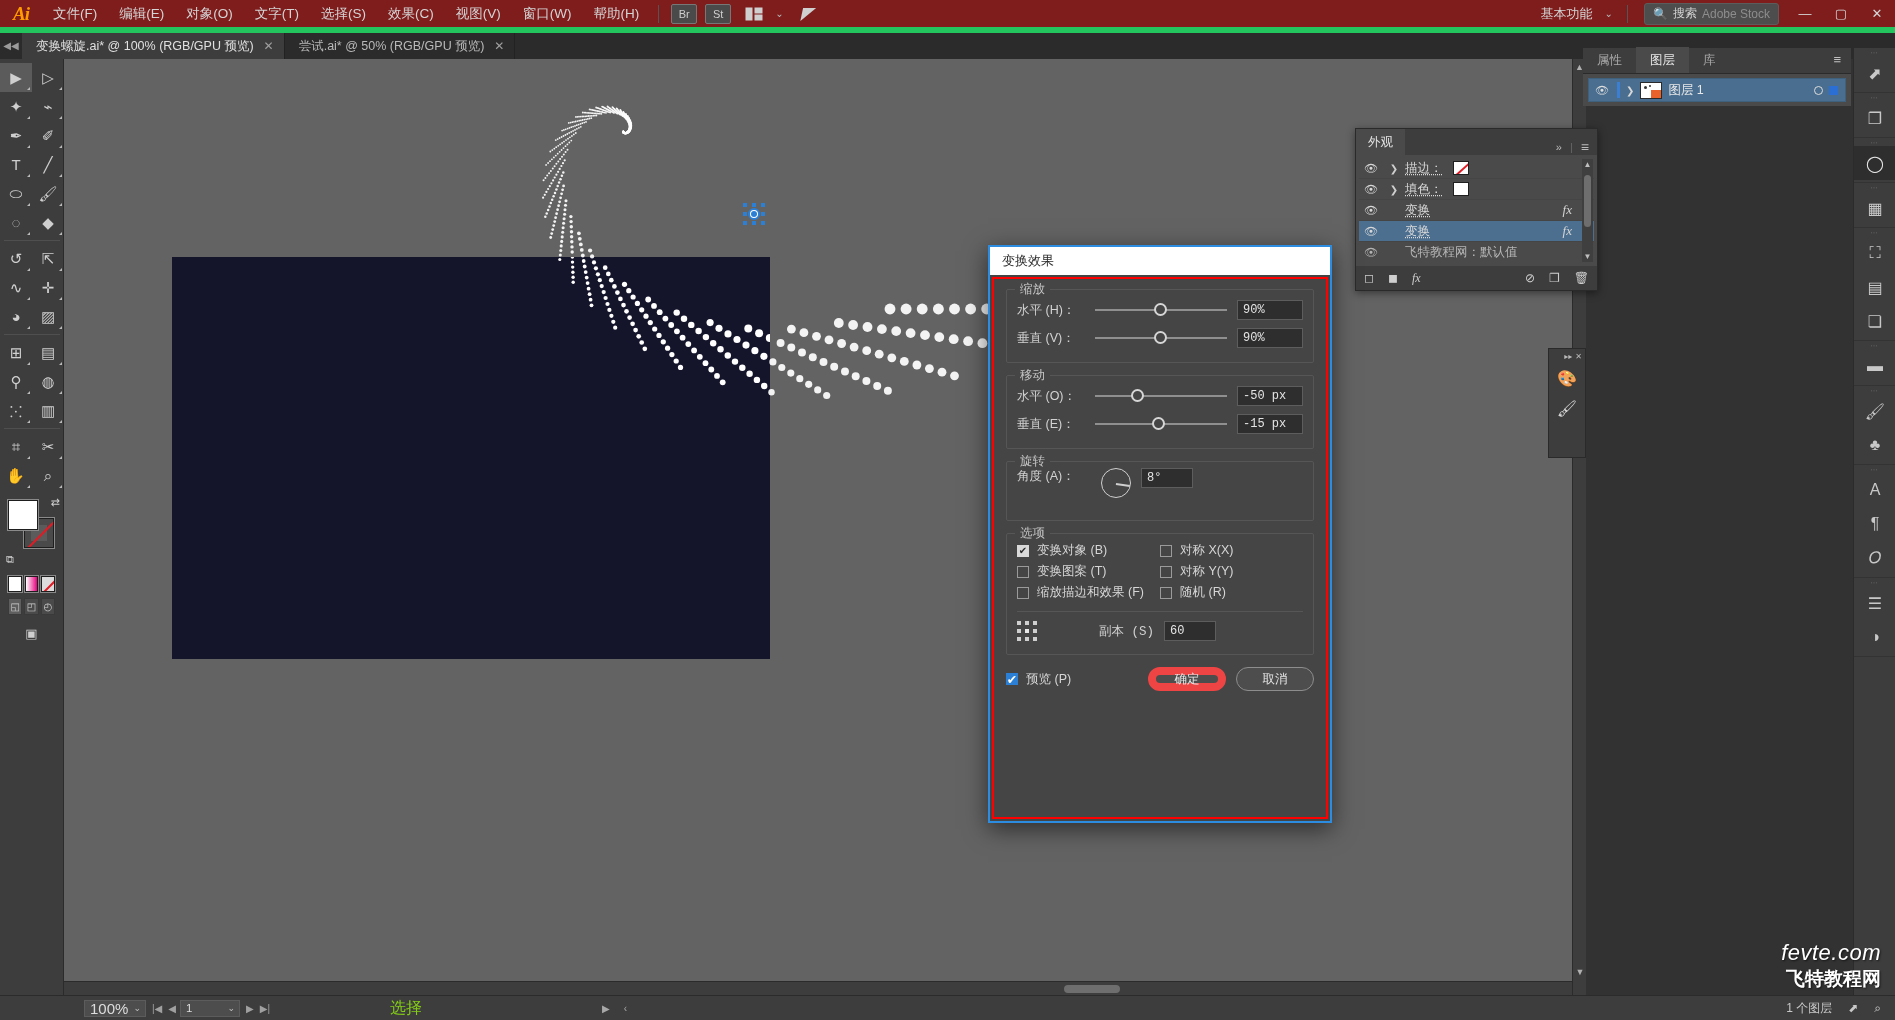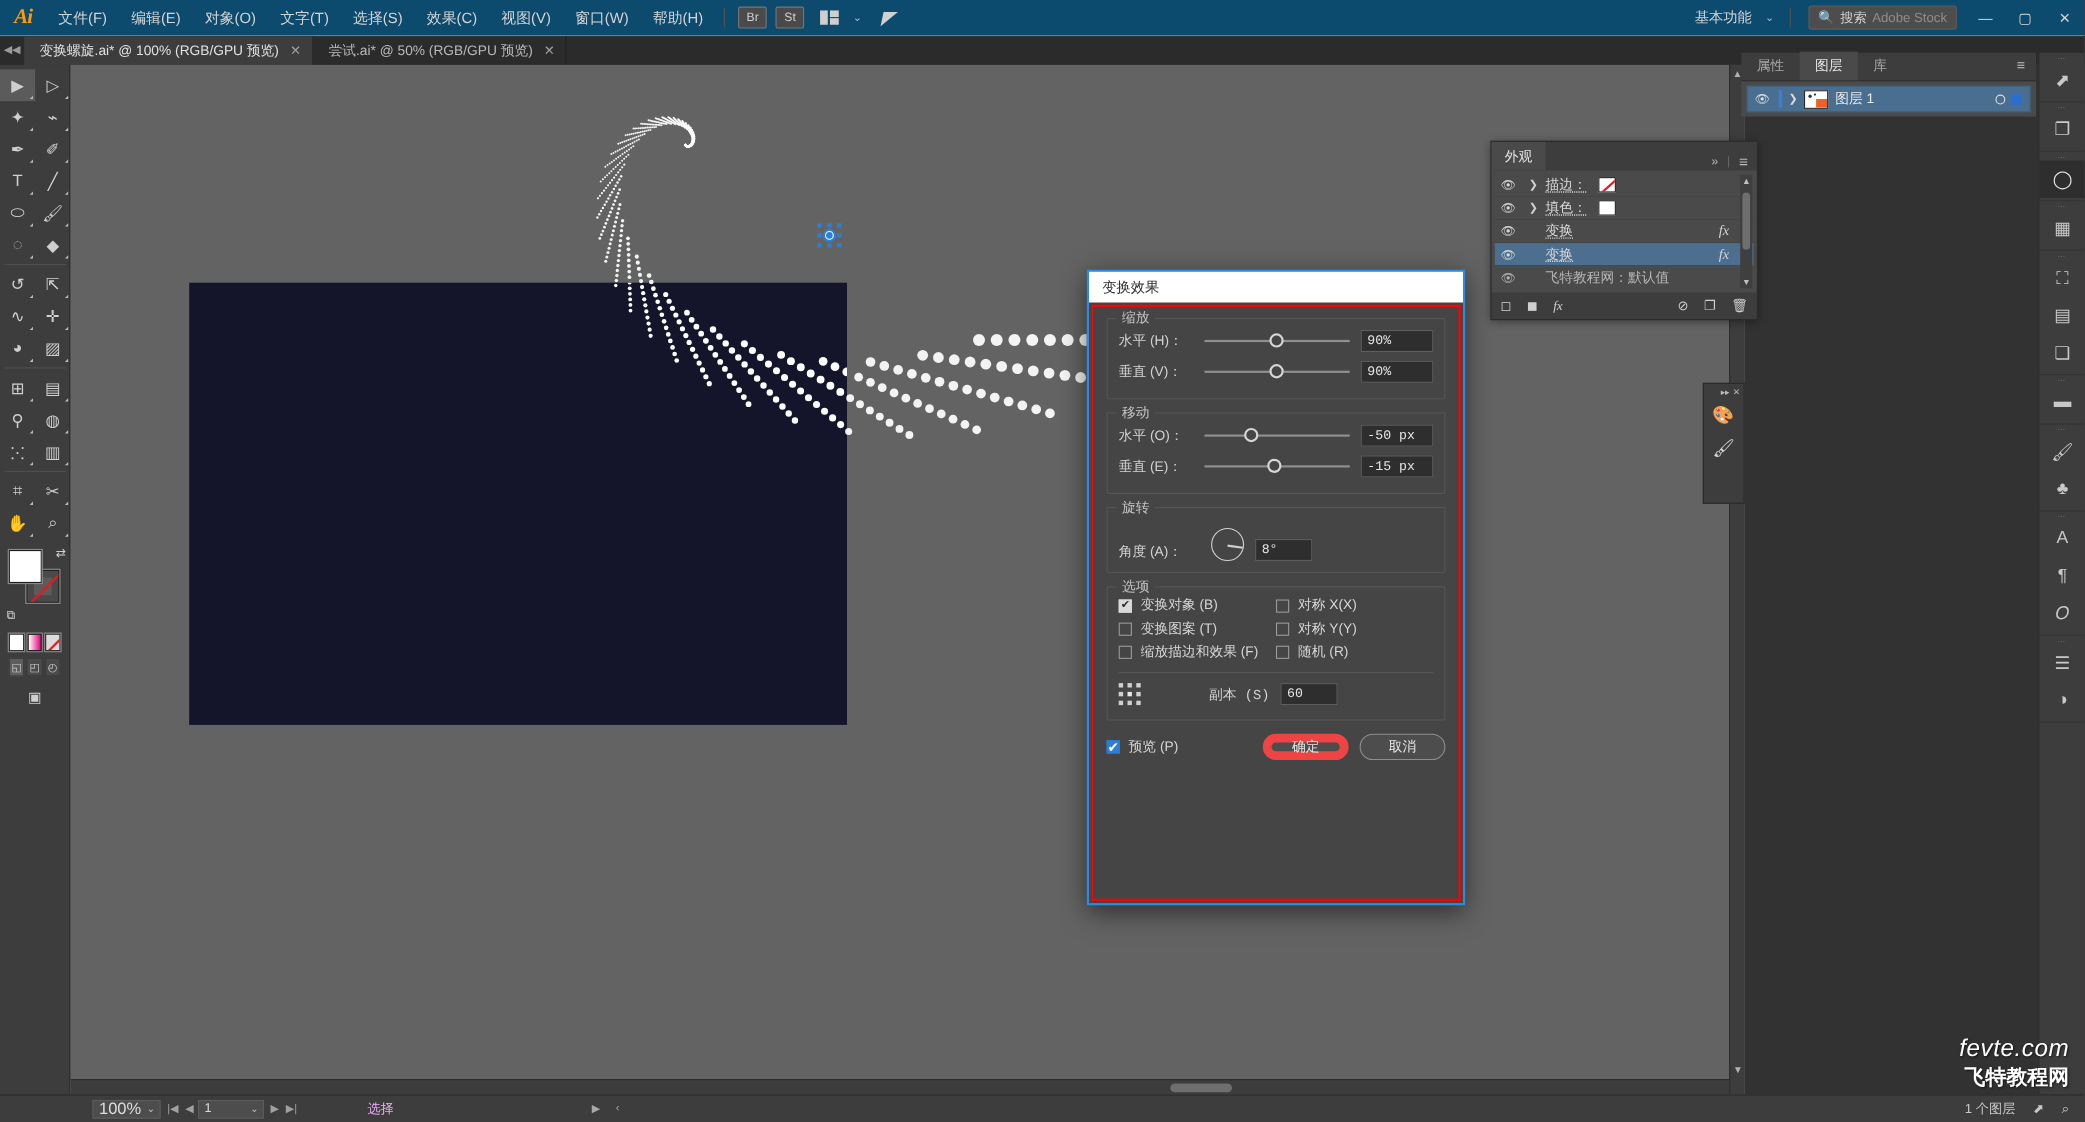--- a/index.html
+++ b/index.html
@@ -8,22 +8,22 @@
     background: #323232;
     font-family: "Liberation Sans", sans-serif;
     overflow: hidden;
     -webkit-font-smoothing: antialiased;
   }
   #app { position: relative; width: 1895px; height: 1020px; }
 
   
   .menubar {
     position: absolute; left: 0; top: 0; width: 1895px; height: 33px;
-    background: #0c4a6e; display: flex; align-items: center;
-    border-bottom: 1px solid #22c55e;
+    background: #7f1d1d; display: flex; align-items: center;
+    border-bottom: 6px solid #22c55e;
   }
   .ai-logo {
     width: 42px; height: 33px; display: flex; align-items: center; justify-content: center;
     color: #ff9a00; font-size: 19px; font-weight: bold; font-style: italic;
     font-family: "Liberation Serif", serif; letter-spacing: -1px;
   }
   .menu-item {
     padding: 0 11px; height: 33px; line-height: 33px;
     color: #d4d4d4; font-size: 13.5px; white-space: nowrap; cursor: default;
   }
@@ -261,21 +261,21 @@
   }
   .sb-zoom .v { font-size: 15px; color: #ddd; }
   .sb-zoom .c { margin-left: auto; font-size: 9px; padding-right: 4px; color: #c0c0c0; }
   .sb-nav { display: flex; align-items: center; gap: 6px; margin-left: 6px; color: #a0a0a0; font-size: 10px; }
   .sb-page {
     display: flex; align-items: center; background: #4d4d4d; border: 1px solid #5c5c5c;
     height: 17px; width: 60px; padding-left: 5px; margin-left: 4px;
   }
   .sb-page .v { font-size: 11.5px; color: #ddd; }
   .sb-page .c { margin-left: auto; font-size: 9px; padding-right: 4px; color: #c0c0c0; }
-  .sb-status { margin-left: 64px; font-size: 12px; color: #f0abfc; }
+  .sb-status { margin-left: 120px; font-size: 16px; color: #84cc16; }
   .sb-right { margin-left: auto; display: flex; align-items: center; gap: 16px; padding-right: 14px; color: #c8c8c8; }
 
   
   .dialog {
     position: absolute; left: 988px; top: 245px; width: 344px; height: 578px;
     background: #454545; border: 2px solid #2b8ce0; box-shadow: 0 6px 22px rgba(0,0,0,.55);
   }
   .dlg-title {
     height: 28px; background: #ffffff; display: flex; align-items: center;
     padding-left: 12px; font-size: 13px; color: #2a2a2a;
@@ -299,21 +299,21 @@
   .slider .knob {
     position: absolute; top: 2px; width: 13px; height: 13px; border-radius: 50%;
     border: 2px solid #d6d6d6; background: #454545;
   }
   .numbox {
     width: 66px; height: 20px; background: #2e2e2e; border: 1px solid #5d5d5d;
     color: #e4e4e4; font-size: 12px; display: flex; align-items: center; padding-left: 5px;
     font-family: "Liberation Mono", monospace;
   }
   .numbox.sm { width: 52px; }
-  .angle-row { display: flex; align-items: flex-end; gap: 10px; height: 42px; }
+  .angle-row { display: flex; align-items: flex-start; gap: 10px; height: 42px; }
   .angle-dial {
     width: 30px; height: 30px; border-radius: 50%; border: 1.5px solid #cfcfcf; position: relative;
   }
   .angle-dial .hand {
     position: absolute; left: 50%; top: 50%; width: 14px; height: 1.5px; background: #cfcfcf;
     transform-origin: 0 50%; transform: rotate(8deg);
   }
   .opt-grid { display: flex; }
   .opt-col { width: 50%; }
   .opt-row { display: flex; align-items: center; gap: 8px; height: 21px; font-size: 12.5px; color: #d6d6d6; }

